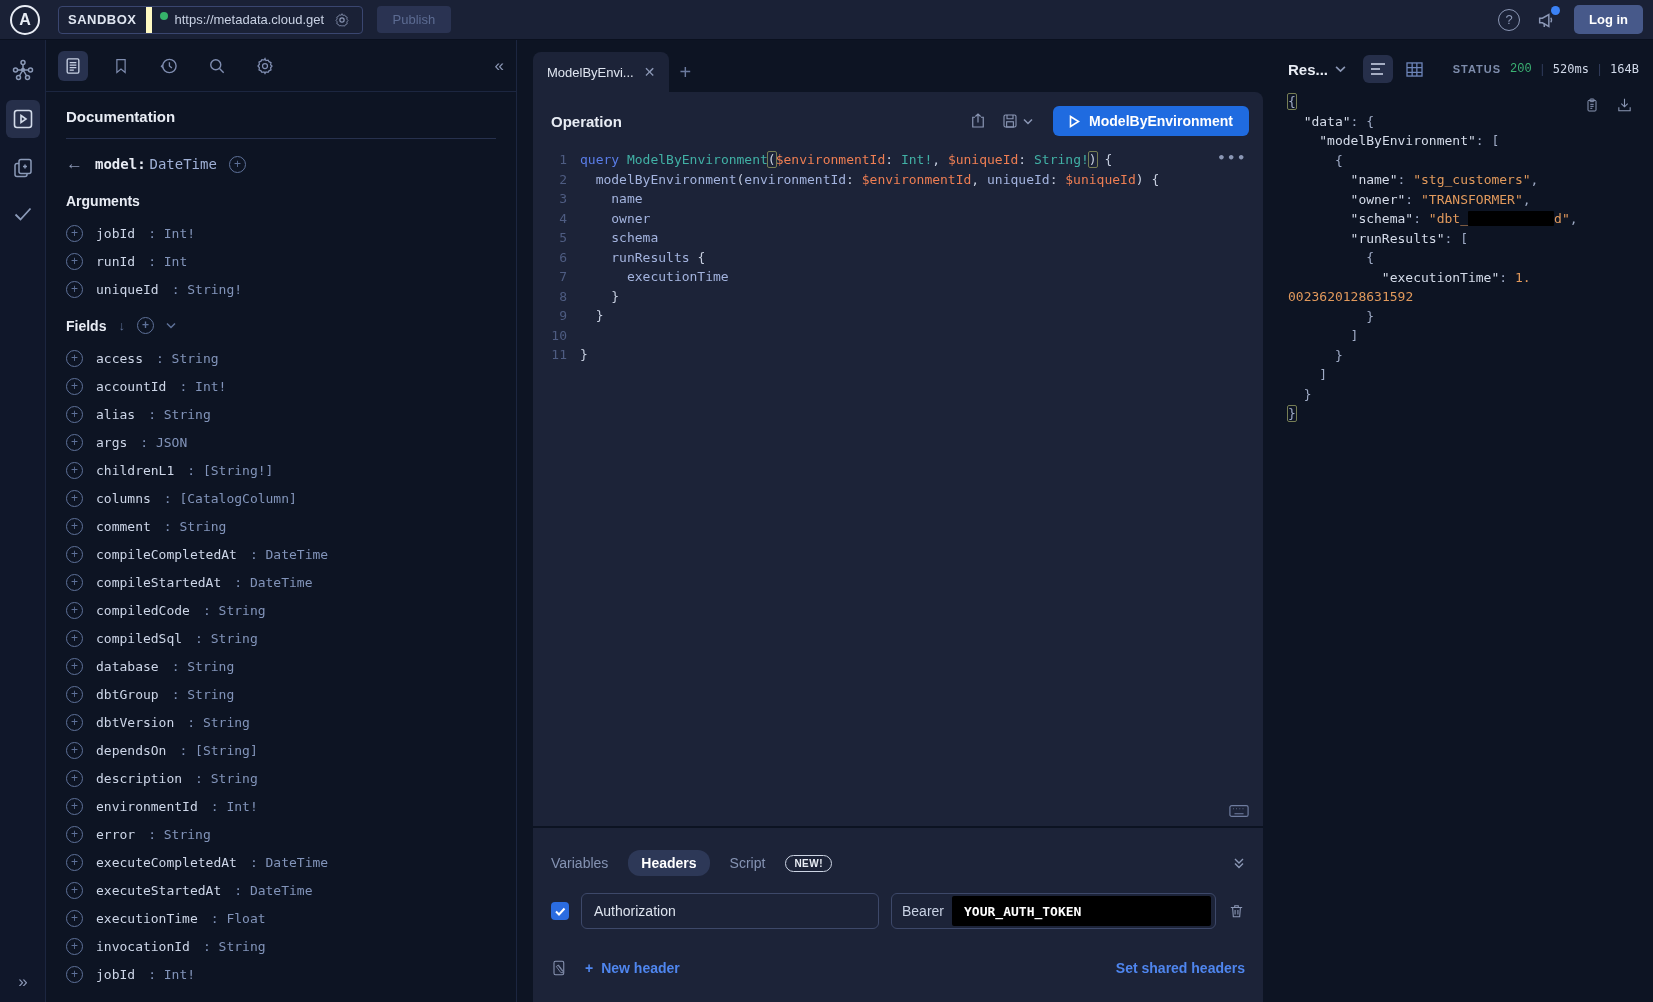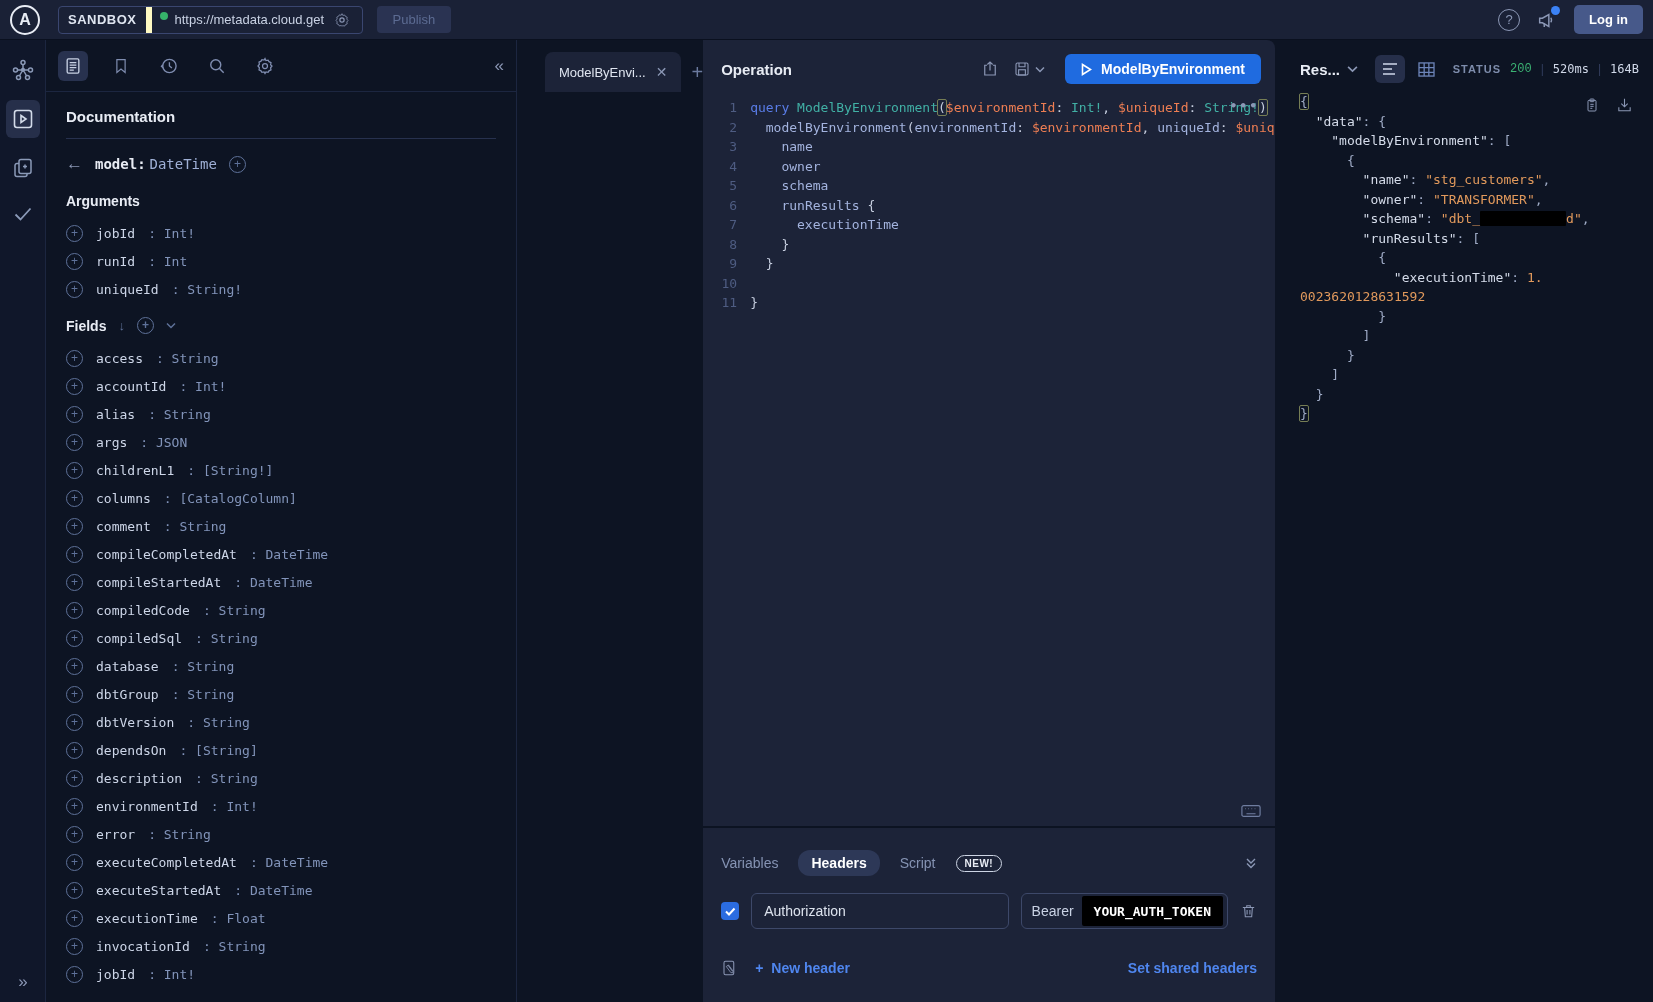--- a/index.html
+++ b/index.html
@@ -54,21 +54,21 @@
   .model-label{font-family:var(--mono);font-weight:bold;font-size:14px}
   .model-type{font-family:var(--mono);font-size:14px;color:#9fb0d6;cursor:pointer}
   .sec-title{font-size:14px;font-weight:bold;margin:14px 0 10px 0;display:flex;align-items:center;gap:12px}
   .sec-title .mini{color:#5e7199;font-size:13px;font-weight:normal}
   .doc-row{display:flex;align-items:center;gap:13px;height:28px;cursor:pointer}
   .plus-circle{width:17px;height:17px;border:1px solid #5e7199;border-radius:50%;color:#5e7199;font-size:12px;line-height:15px;text-align:center;flex:0 0 auto;font-family:var(--sans)}
   .fname{font-family:var(--mono);font-size:13px;color:#cdd6e8}
   .ftype{font-family:var(--mono);font-size:13px;color:#8294ba}
 
   
-  .middle{width:730px;margin:0 13px 0 28px;display:flex;flex-direction:row}
+  .middle{width:730px;margin:0 13px 0 16px;display:flex;flex-direction:column}
   .tabrow{height:52px;display:flex;align-items:flex-end;gap:10px}
   .tab{height:40px;background:var(--panel-bg);border-radius:8px 8px 0 0;display:flex;align-items:center;gap:10px;padding:0 14px;font-size:13px;color:#dfe5f0;cursor:pointer}
   .tab-close{color:#8b97b5;font-size:14px;cursor:pointer}
   .tab-add{color:#6b7a9e;font-size:20px;margin-bottom:8px;cursor:pointer;background:none;border:none}
   .panel{flex:1;background:var(--panel-bg);border-radius:0 8px 0 0;display:flex;flex-direction:column;overflow:hidden}
   .op-header{display:flex;align-items:center;padding:14px 14px 6px 18px;gap:14px}
   .op-title{font-size:15px;font-weight:bold;flex:1}
   .save-group{display:flex;align-items:center;gap:4px}
   .btn-run{height:30px;background:var(--blue);border:none;border-radius:6px;color:#fff;font-weight:bold;font-size:14px;display:flex;align-items:center;gap:9px;padding:0 16px;margin-left:6px;cursor:pointer}
   .code-area{flex:1;position:relative;padding:8px 0 0 0;font-family:var(--mono);font-size:13px;line-height:19.5px}

